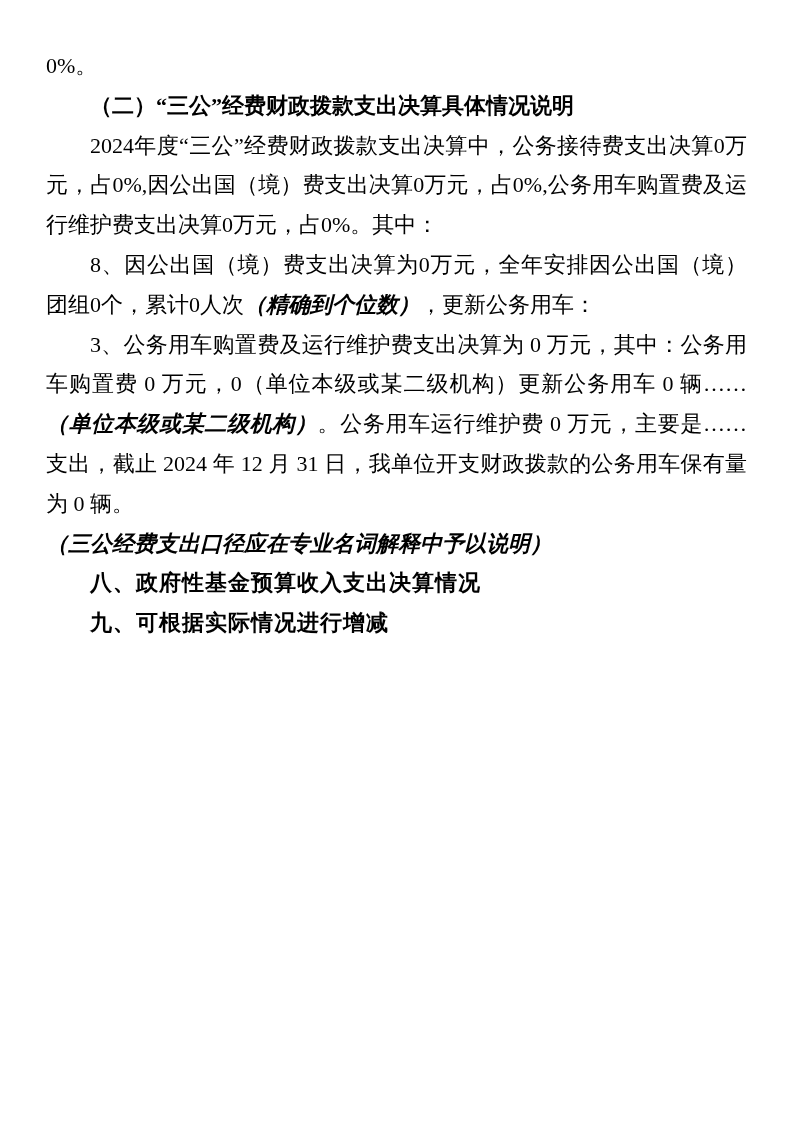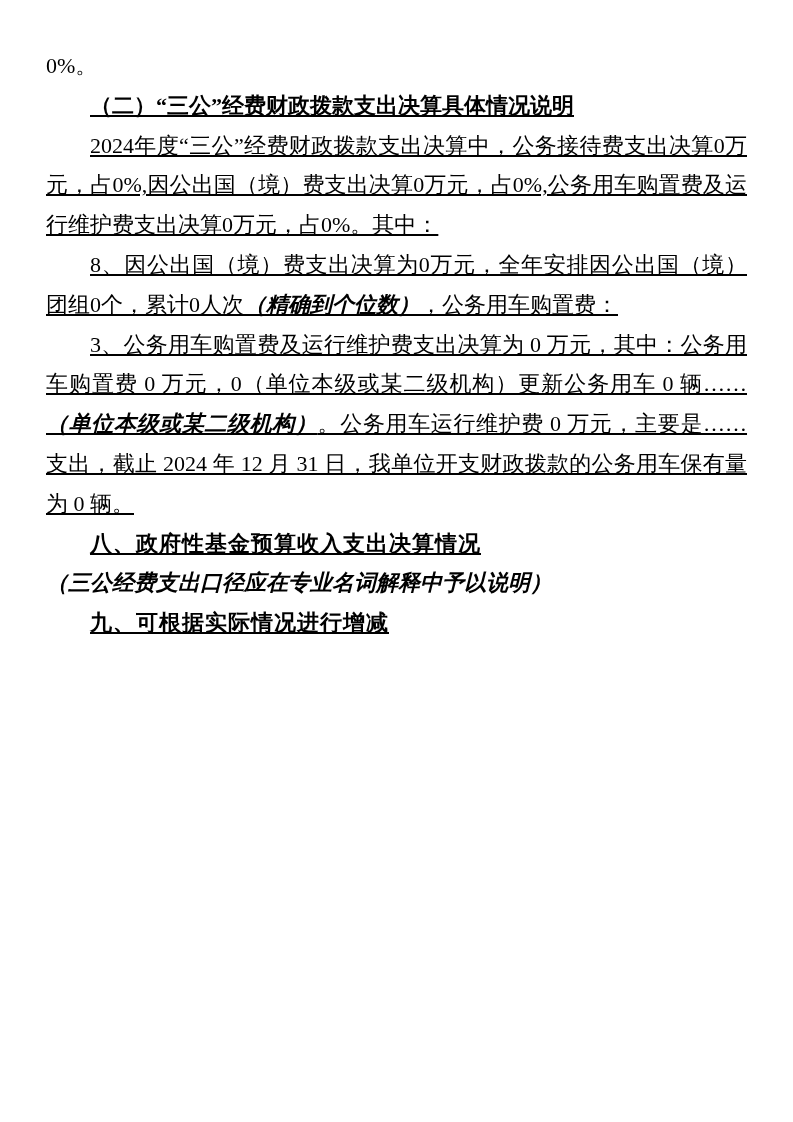--- a/index.html
+++ b/index.html
@@ -19,21 +19,20 @@
     font-size: 22px;
     line-height: 39.8px;
     overflow: hidden;
   }
   p.para {
     margin: 0;
     text-align: justify;
   }
   .indent {
     text-indent: 2em;
-    text-decoration: underline;
   }
   
   .h-sub {
     font-weight: 700;
   }
   
   .h-sec {
     font-weight: 700;
     font-family: "Liberation Sans", "DejaVu Sans", sans-serif;
     letter-spacing: 1px;
@@ -48,26 +47,26 @@
 <body>
 
 <div class="page">
 
   <p class="para"><span>0%。</span></p>
 
   <p class="para indent h-sub"><span>（二）“三公”经费财政拨款支出决算具体情况说明</span></p>
 
   <p class="para indent"><span>2024年度“三公”经费财政拨款支出决算中，公务接待费支出决算0万元，占0%,因公出国（境）费支出决算0万元，占0%,公务用车购置费及运行维护费支出决算0万元，占0%。其中：</span></p>
 
-  <p class="para indent"><span>8、因公出国（境）费支出决算为0万元，全年安排因公出国（境）团组0个，累计0人次</span><span class="bi">（精确到个位数）</span><span>，公务用车购置费：</span></p>
+  <p class="para indent"><span>8、因公出国（境）费支出决算为0万元，全年安排因公出国（境）团组0个，累计0人次</span><span class="bi">（精确到个位数）</span><span>，更新公务用车：</span></p>
 
 
   <p class="para indent"><span>3、公务用车购置费及运行维护费支出决算为 0 万元，其中：公务用车购置费 0 万元，0（单位本级或某二级机构）更新公务用车 0 辆……</span><span class="bi">（单位本级或某二级机构）</span><span>。公务用车运行维护费 0 万元，主要是……支出，截止 2024 年 12 月 31 日，我单位开支财政拨款的公务用车保有量为 0 辆。</span></p>
 
+  <p class="para"><span class="bi">（三公经费支出口径应在专业名词解释中予以说明）</span></p>
+
   <p class="para indent h-sec"><span>八、政府性基金预算收入支出决算情况</span></p>
-
-  <p class="para"><span class="bi">（三公经费支出口径应在专业名词解释中予以说明）</span></p>
 
 
   <p class="para indent h-sec"><span>九、可根据实际情况进行增减</span></p>
 
 
 </div>
 
 </body></html>

